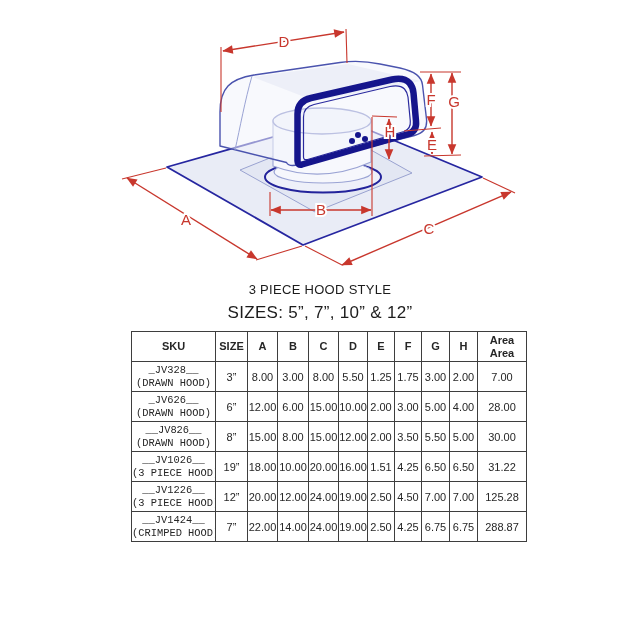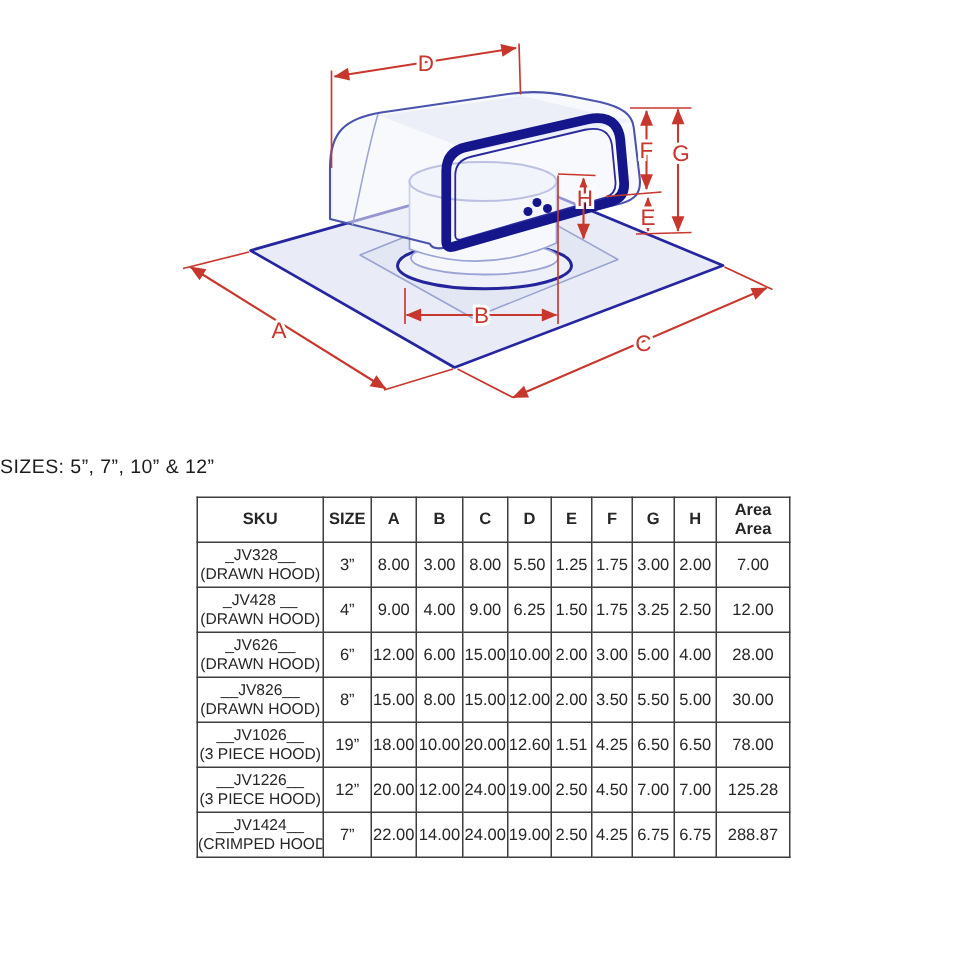--- a/index.html
+++ b/index.html
@@ -1,30 +1,30 @@
 <!DOCTYPE html>
 <html><head>
 <meta charset="utf-8">
 <style>
   html,body{margin:0;padding:0;background:#fff;}
   .page{position:relative;width:640px;height:640px;background:#ffffff;overflow:hidden;
         font-family:"Liberation Sans",sans-serif;color:#2b2b2b;}
   .diagram-svg{position:absolute;left:0;top:0;}
   .title{position:absolute;left:0;top:282px;width:640px;text-align:center;
          font-size:13px;letter-spacing:.3px;color:#1c1c1c;}
-  .subtitle{position:absolute;left:0;top:303px;width:640px;
-         font-size:13px;letter-spacing:.3px;color:#1c1c1c;}
+  .subtitle{position:absolute;left:0;top:303px;width:640px;text-align:center;
+         font-size:17px;letter-spacing:.3px;color:#1c1c1c;}
   .tablewrap{position:absolute;left:131px;top:331px;width:395px;}
   table.spec{border-collapse:collapse;table-layout:fixed;width:395px;
              font-size:11px;color:#262626;padding-left:48px;}
   table.spec th,table.spec td{border:1px solid #3e3e3e;text-align:center;
              vertical-align:middle;padding:0;overflow:hidden;}
   table.spec th{height:29px;font-weight:bold;font-size:11px;line-height:1.1;}
   table.spec td{height:29px;}
-  td.sku div{font-size:10.4px;line-height:1.25;white-space:pre;}
+  td.sku div{font-size:10.4px;line-height:1.25;white-space:pre;font-family:Liberation Mono, monospace;}
   .dim-line{stroke:#c8372d;stroke-width:1.4;fill:none;}
   .ext-line{stroke:#c8372d;stroke-width:1.1;fill:none;}
   .dim-label{font-family:"Liberation Sans",sans-serif;font-size:15px;fill:#c8372d;
              text-anchor:middle;paint-order:stroke;stroke:#ffffff;stroke-width:4px;}
 </style>
 </head>
 <body>
 
 <div class="page">
 
@@ -95,20 +95,21 @@
       <text class="dim-label" x="186" y="225">A</text>
       <text class="dim-label" x="429" y="234">C</text>
       <text class="dim-label" x="321" y="215">B</text>
       <text class="dim-label" x="390" y="137">H</text>
       <text class="dim-label" x="431" y="105">F</text>
       <text class="dim-label" x="432" y="150">E</text>
       <text class="dim-label" x="454" y="107">G</text>
     </g>
   </svg>
 
+  <div class="title">3 PIECE HOOD STYLE</div>
   <div class="subtitle">SIZES: 5”, 7”, 10” &amp; 12”</div>
 
   <div class="tablewrap">
     <table class="spec">
       <colgroup>
         <col style="width:84px">
           <col style="width:32px">
           <col style="width:30px">
         <col style="width:31px">
           <col style="width:30px">
@@ -146,36 +147,20 @@
             <td>8.00</td>
             <td>5.50</td>
             <td>1.25</td>
             <td>1.75</td>
             <td>3.00</td>
             <td>2.00</td>
             <td>7.00</td>
           </tr>
           <tr>
             <td class="sku">
-              <div>_JV428 __</div>
-              <div>(DRAWN HOOD)</div>
-            </td>
-            <td>4”</td>
-            <td>9.00</td>
-            <td>4.00</td>
-            <td>9.00</td>
-            <td>6.25</td>
-            <td>1.50</td>
-            <td>1.75</td>
-            <td>3.25</td>
-            <td>2.50</td>
-            <td>12.00</td>
-          </tr>
-          <tr>
-            <td class="sku">
               <div>_JV626__</div>
               <div>(DRAWN HOOD)</div>
             </td>
             <td>6”</td>
             <td>12.00</td>
             <td>6.00</td>
             <td>15.00</td>
             <td>10.00</td>
             <td>2.00</td>
             <td>3.00</td>
@@ -201,26 +186,26 @@
           </tr>
           <tr>
             <td class="sku">
               <div>__JV1026__</div>
               <div>(3 PIECE HOOD)</div>
             </td>
             <td>19”</td>
             <td>18.00</td>
             <td>10.00</td>
             <td>20.00</td>
-            <td>12.60</td>
+            <td>16.00</td>
             <td>1.51</td>
             <td>4.25</td>
             <td>6.50</td>
             <td>6.50</td>
-            <td>78.00</td>
+            <td>31.22</td>
           </tr>
           <tr>
             <td class="sku">
               <div>__JV1226__</div>
               <div>(3 PIECE HOOD)</div>
             </td>
             <td>12”</td>
             <td>20.00</td>
             <td>12.00</td>
             <td>24.00</td>

